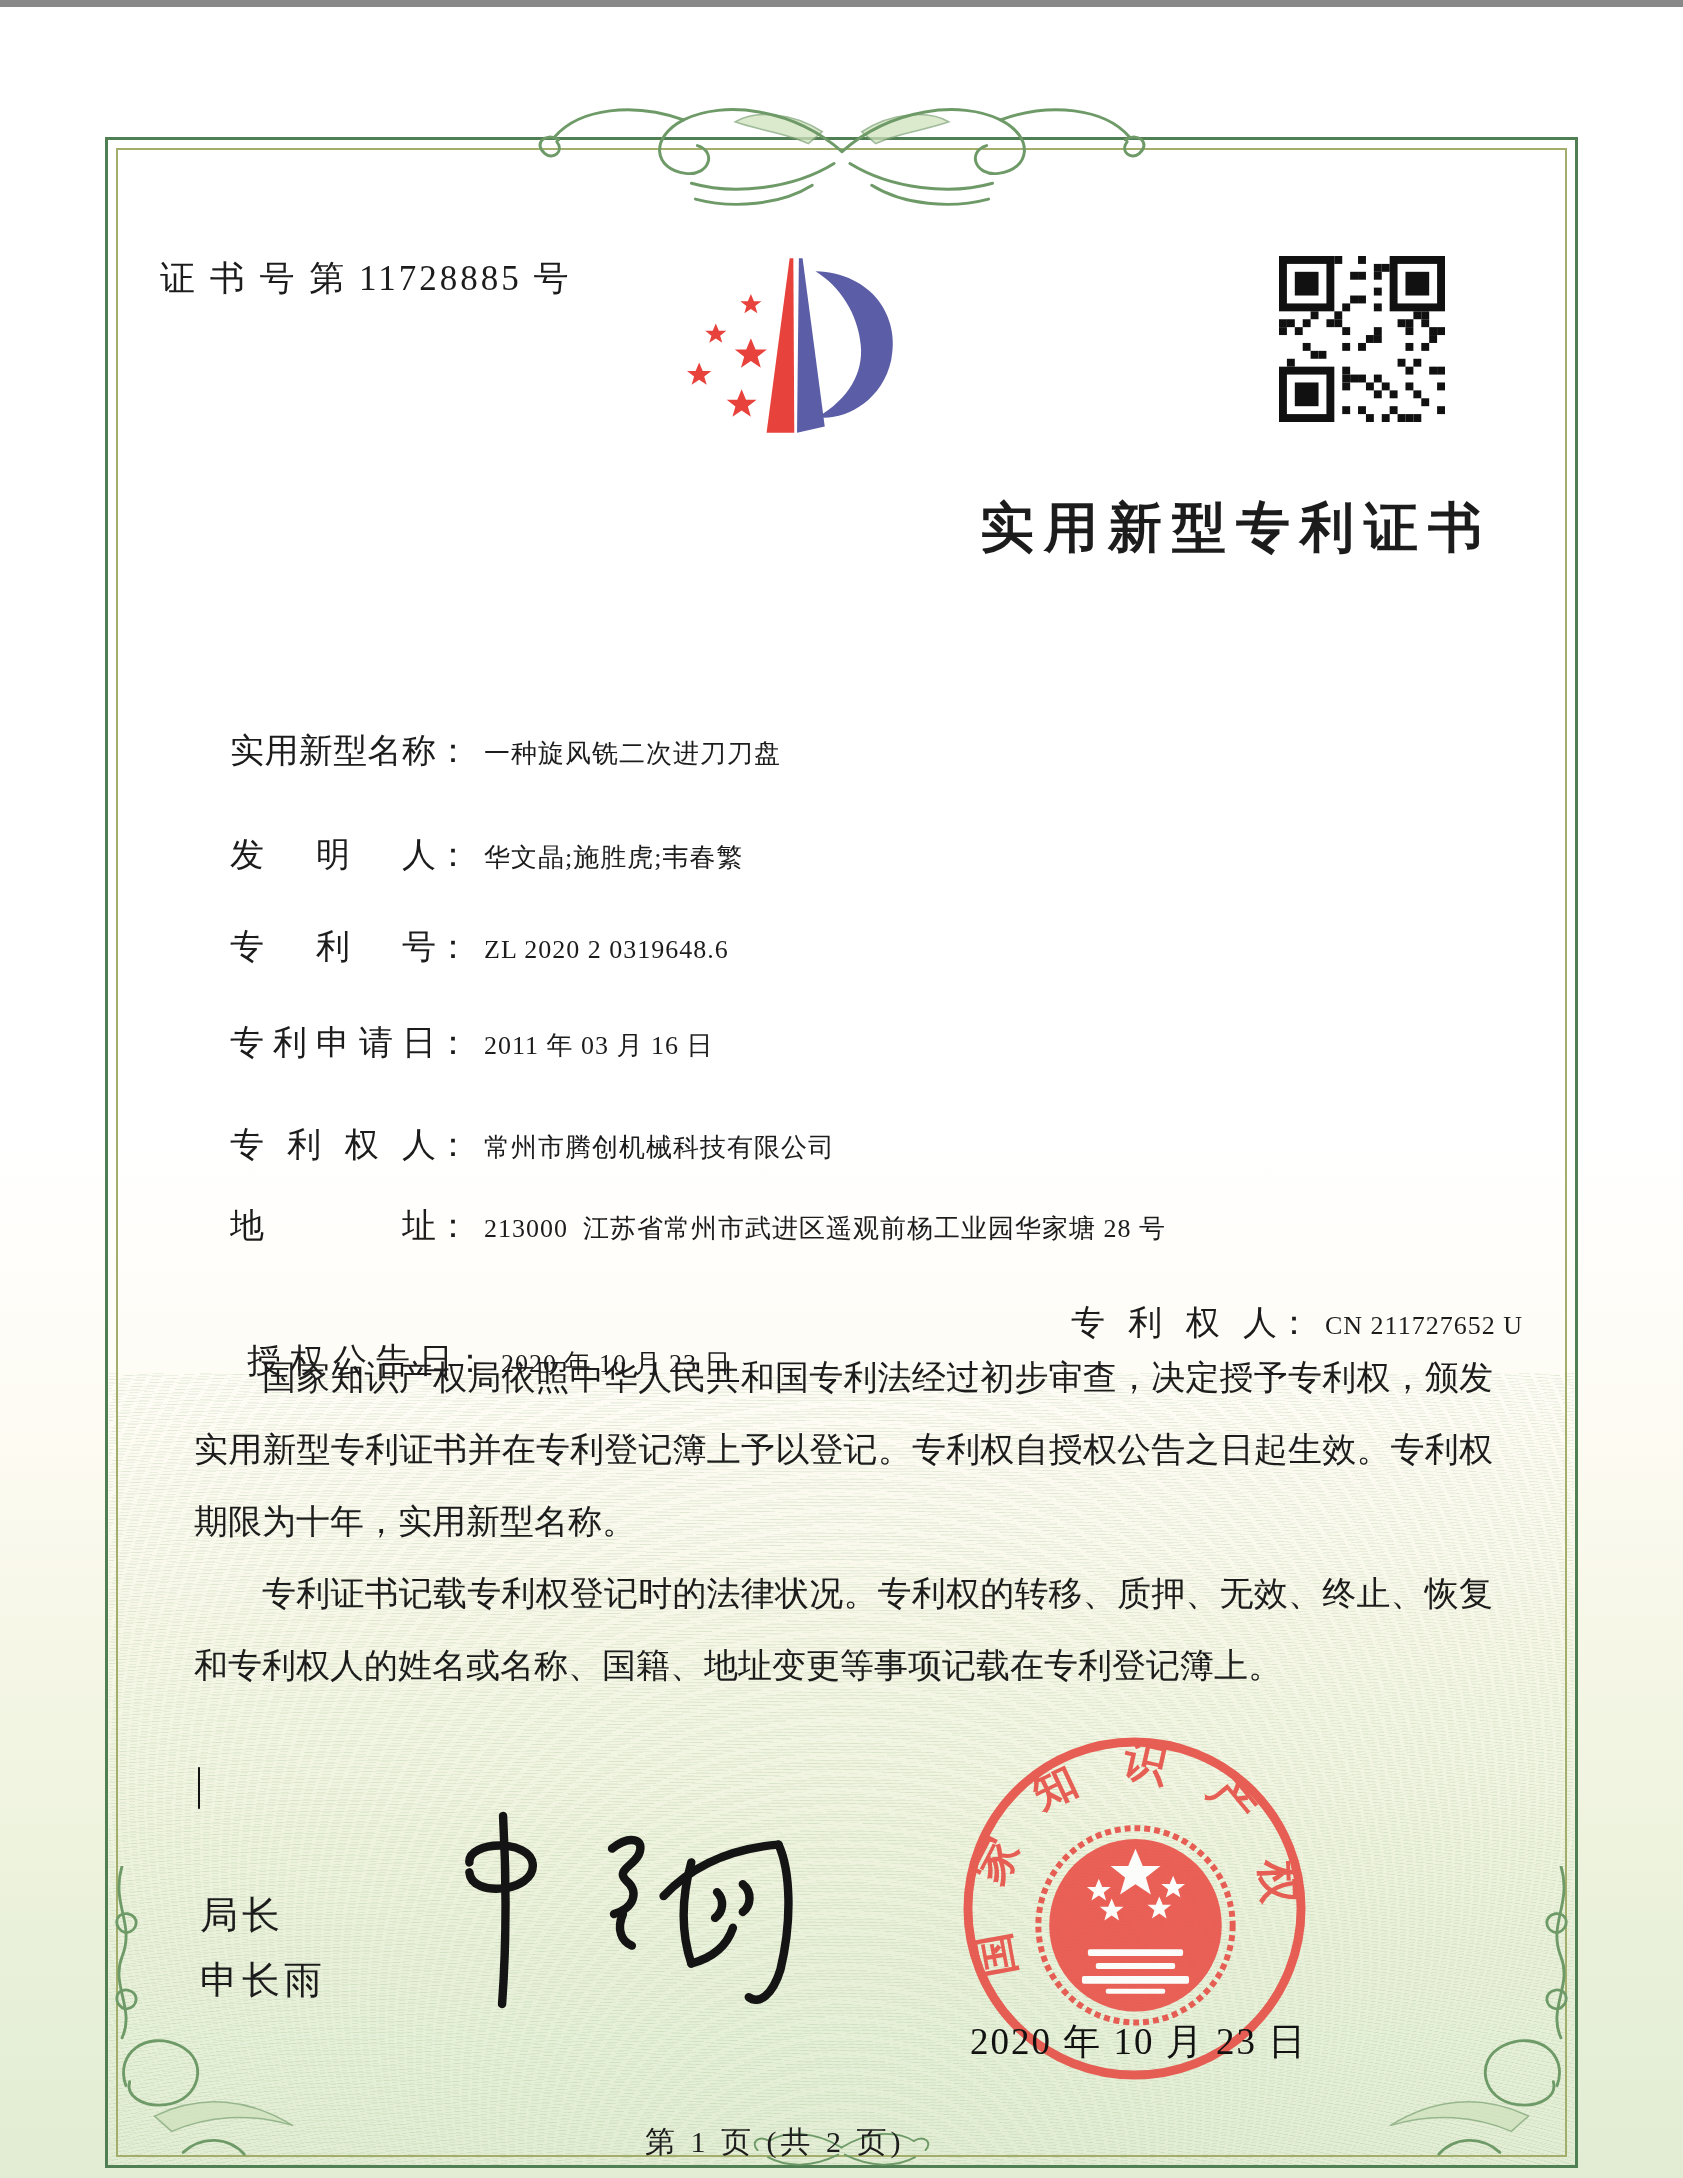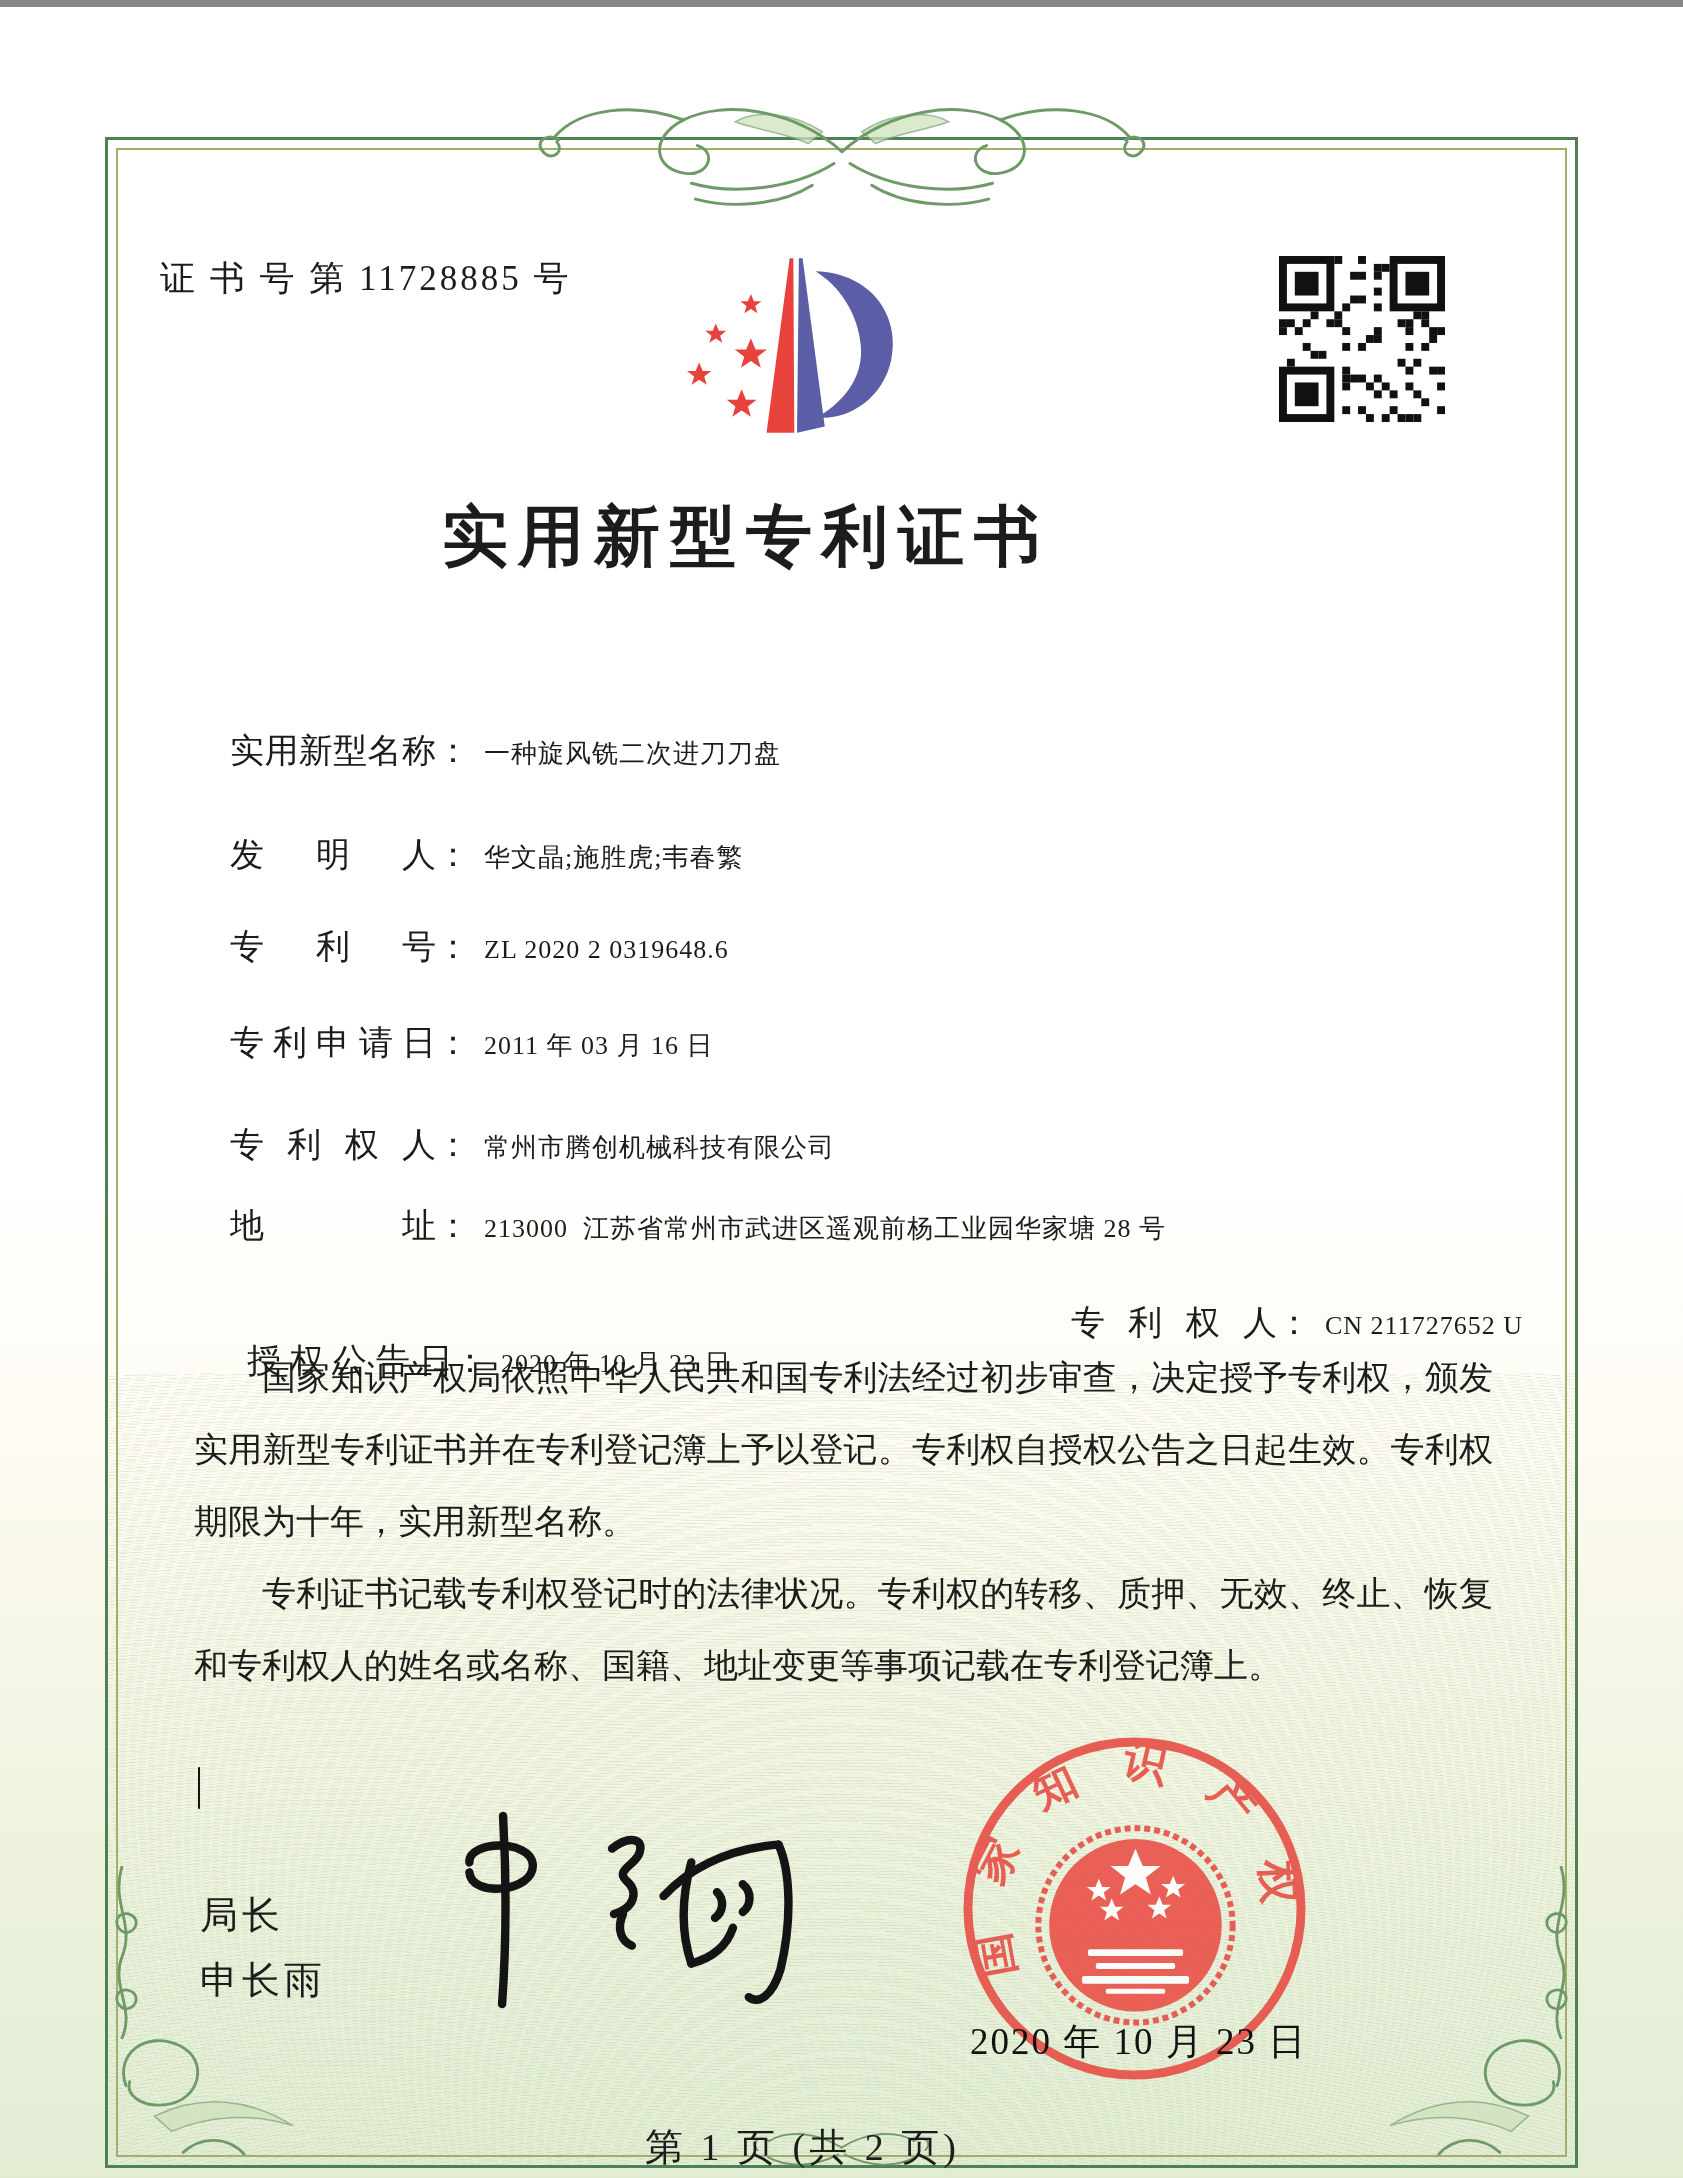--- a/index.html
+++ b/index.html
@@ -16,41 +16,41 @@
       repeating-radial-gradient(120% 70% at 50% 135%, rgba(122,166,106,.13) 0 2px, transparent 2px 9px),
       repeating-radial-gradient(150% 85% at 15% 145%, rgba(122,166,106,.09) 0 2px, transparent 2px 12px);}
   
   .orn{position:absolute;z-index:2;pointer-events:none;}
   .orn path{fill:none;stroke:#6e9a68;stroke-width:3;stroke-linecap:round;}
   .orn path.leaf{fill:#cfe2bd;stroke:#7fa577;stroke-width:1.6;opacity:.75;}
   
   .certno{position:absolute;left:160px;top:248px;font-size:35px;letter-spacing:3px;z-index:3;}
   .logo{position:absolute;left:653px;top:236px;z-index:3;}
   .qr{position:absolute;left:1279px;top:249px;z-index:3;background:#fff;}
-  .title{position:absolute;left:0;width:1492px;top:485px;text-align:center;
-    font-size:66px;font-weight:bold;letter-spacing:10px;z-index:3;}
+  .title{position:absolute;left:0;width:1492px;top:485px;text-align:right;
+    font-size:54px;font-weight:bold;letter-spacing:10px;z-index:3;}
   
   .row{position:absolute;left:196px;font-size:34px;white-space:pre;z-index:3;}
   .flabel{display:inline-block;width:206px;text-align:justify;text-align-last:justify;vertical-align:baseline;}
   .colon{display:inline-block;}
   .fvalue{margin-left:14px;font-size:26px;letter-spacing:1px;}
   .grant2{position:absolute;left:824px;top:0;white-space:pre;}
   
   .bodytext{position:absolute;left:194px;top:1335px;width:1299px;font-size:34px;line-height:72px;
     text-align:justify;z-index:3;}
   .bodytext p{margin:0;text-indent:2em;}
   
   .barcode{position:absolute;left:198px;top:1760px;z-index:3;}
   .signer-title{position:absolute;left:200px;top:1883px;font-family:"Liberation Sans","DejaVu Sans",sans-serif;font-size:38px;font-weight:500;letter-spacing:4px;z-index:3;}
   .signer-name{position:absolute;left:200px;top:1948px;font-family:"Liberation Sans","DejaVu Sans",sans-serif;font-size:38px;font-weight:500;letter-spacing:4px;z-index:3;}
   .signature{position:absolute;left:404px;top:1794px;z-index:3;}
   .signature path{fill:none;stroke:#141414;stroke-width:8.5;stroke-linecap:round;stroke-linejoin:round;}
   .seal{position:absolute;left:961px;top:1728px;z-index:4;opacity:.88;}
   .seal-date{position:absolute;left:970px;top:2010px;width:307px;text-align:center;font-size:37px;letter-spacing:2px;color:#111;z-index:5;white-space:pre;}
-  .footer{position:absolute;left:645px;top:2115px;font-size:38px;letter-spacing:4px;z-index:3;white-space:pre;}
+  .footer{position:absolute;left:645px;top:2115px;font-size:30px;letter-spacing:4px;z-index:3;white-space:pre;}
 </style>
 </head>
 <body>
 
 <div class="page">
 
   <div class="guilloche"></div>
   <div class="frame-outer"></div>
   <div class="frame-inner"></div>
 

